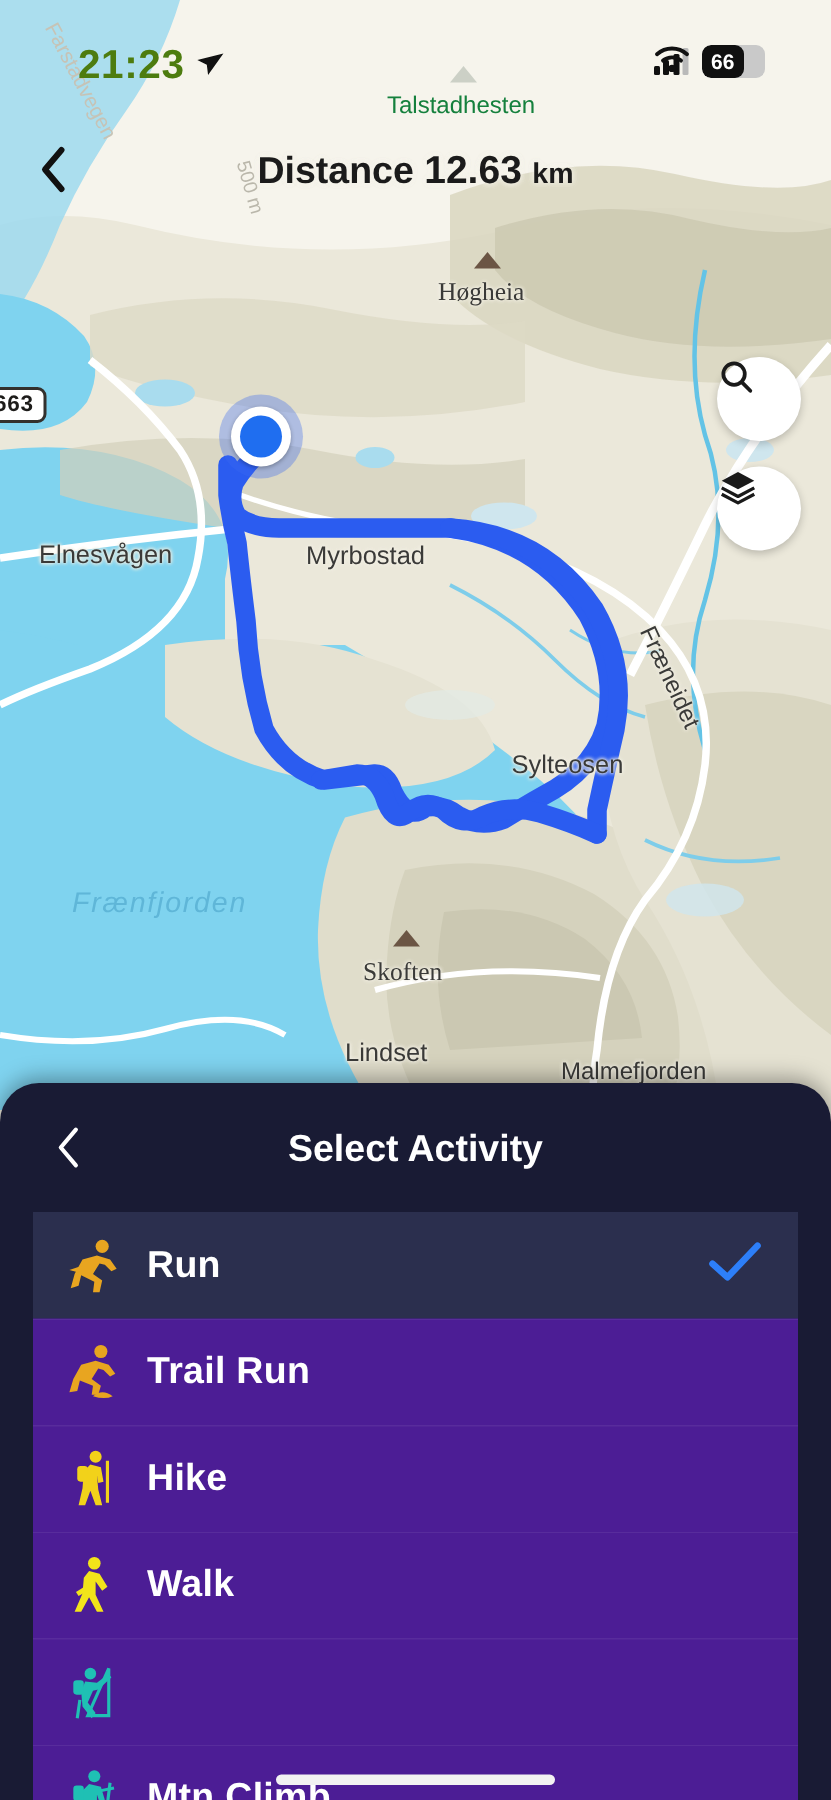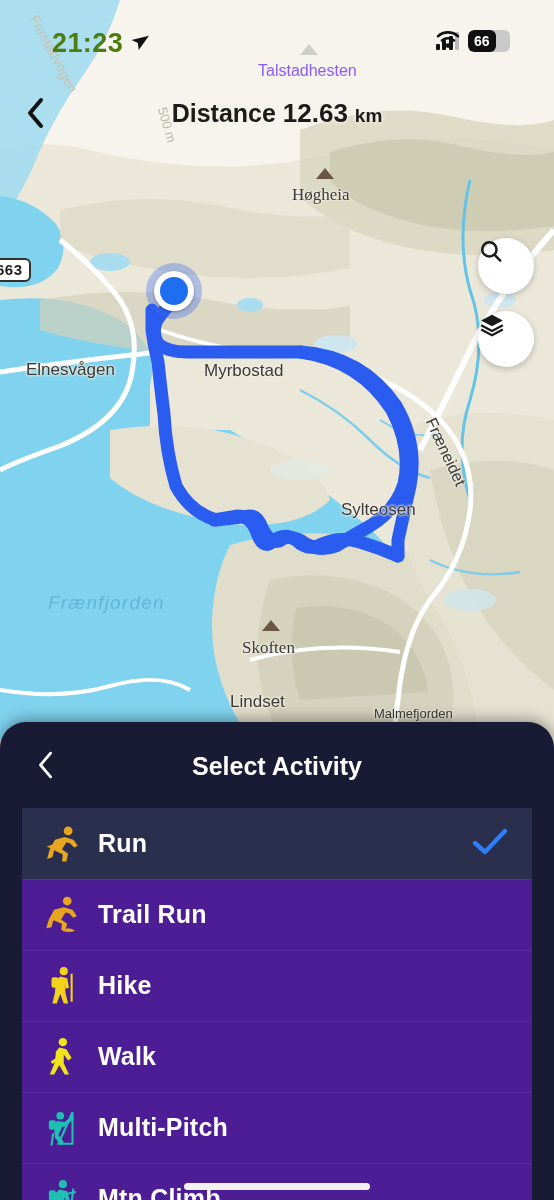--- a/index.html
+++ b/index.html
@@ -8,21 +8,21 @@
     font-family:"Liberation Sans",sans-serif;
     background:#e9e6d9;
   }
   .screen{position:absolute;inset:0;width:554px;height:1200px;overflow:hidden;}
 
   
   .map{position:absolute;left:0;top:0;width:554px;height:740px;overflow:hidden;background:#efecdf;}
   .map svg{position:absolute;left:0;top:0;}
   .map-label{position:absolute;color:#3a3a38;font-size:15px;font-weight:400;white-space:nowrap;
     text-shadow:0 0 3px #f2efe4,0 0 3px #f2efe4,0 0 2px #f2efe4;}
-  .map-label.faded{color:#8b5cf6;text-shadow:none;}
+  .map-label.faded{color:#15803d;text-shadow:none;}
   .map-label.water{color:#5fb6d8;font-style:italic;font-size:19px;letter-spacing:1.2px;text-shadow:none;}
   .map-label.rot{transform-origin:left center;}
   .peak{position:absolute;width:0;height:0;border-left:9px solid transparent;border-right:9px solid transparent;border-bottom:11px solid #6b5544;}
   .peak.faded{border-bottom-color:#ccd0c6;}
   .shield{position:absolute;background:#fff;border:2px solid #33312e;border-radius:6px;
     font-size:15px;font-weight:700;color:#1d1c1a;padding:1px 6px 2px 6px;letter-spacing:.5px;}
 
   
   .statusbar{position:absolute;left:0;top:0;width:554px;height:72px;}
   .sb-time{position:absolute;left:52px;top:28px;font-size:27px;font-weight:700;color:#4d7c0f;letter-spacing:.4px;}
@@ -158,21 +158,21 @@
     <div class="map-label" style="left:341px;top:500px;font-size:17px;">Sylteosen</div>
 
     <div class="map-label rot" style="left:430px;top:410px;transform:rotate(65deg);font-size:16px;">Fræneidet</div>
 
     <div class="map-label water" style="left:48px;top:592px;">Frænfjorden</div>
 
     <div class="peak" style="left:262px;top:620px;"></div>
     <div class="map-label" style="left:242px;top:638px;font-size:17px;font-family:Liberation Serif, serif;">Skoften</div>
 
     <div class="map-label" style="left:230px;top:692px;font-size:17px;">Lindset</div>
-    <div class="map-label" style="left:374px;top:706px;font-size:13px;">Malmefjorden</div>
+    <div class="map-label" style="left:374px;top:706px;font-size:16px;">Malmefjorden</div>
 
     <div class="map-label rot" style="left:162px;top:100px;transform:rotate(74deg);color:#bab7ab;text-shadow:none;font-size:13px;">500 m</div>
 
     <div class="shield" style="left:-12px;top:258px;">663</div>
 
     <div class="puck">
       <div class="puck-ring">
         <div class="puck-dot"></div>
       </div>
     </div>
@@ -294,21 +294,20 @@
       <div class="row">
         <div class="row-icon">
           <svg width="42" height="42" viewBox="0 0 48 48">
             <path d="M36 6 L36 42 L20 42 Z" fill="none" stroke="#1fc0b4" stroke-width="2.4"></path>
             <circle cx="22" cy="10" r="4.4" fill="#1fc0b4"></circle>
             <path d="M18 16 L27 17 L36 10 L38 13 L28 22 L24 23 L20 32 L26 40 L23 44 L16 35 L15 24 Z" fill="#1fc0b4"></path>
             <rect x="9" y="15" width="8" height="11" rx="2.5" fill="#1fc0b4"></rect>
             <path d="M14 30 L12 44" stroke="#1fc0b4" stroke-width="2.4"></path>
           </svg>
         </div>
-        <div class="row-label">Multi-Pitch</div>
       </div>
 
       <div class="row">
         <div class="row-icon">
           <svg width="42" height="42" viewBox="0 0 48 48">
             <circle cx="25" cy="7" r="4.6" fill="#1fc0b4"></circle>
             <path d="M21 13 L30 15 L33 25 L29 27 L27 21 L27 32 L32 44 L27 44 L21 34 L17 44 L12 44 L15 31 L16 18 Z" fill="#1fc0b4"></path>
             <rect x="9" y="14" width="8" height="12" rx="2.5" fill="#1fc0b4"></rect>
             <path d="M37 12 L33 44" stroke="#1fc0b4" stroke-width="2.4" fill="none"></path>
             <path d="M30 18 L40 16" stroke="#1fc0b4" stroke-width="2.2"></path>

